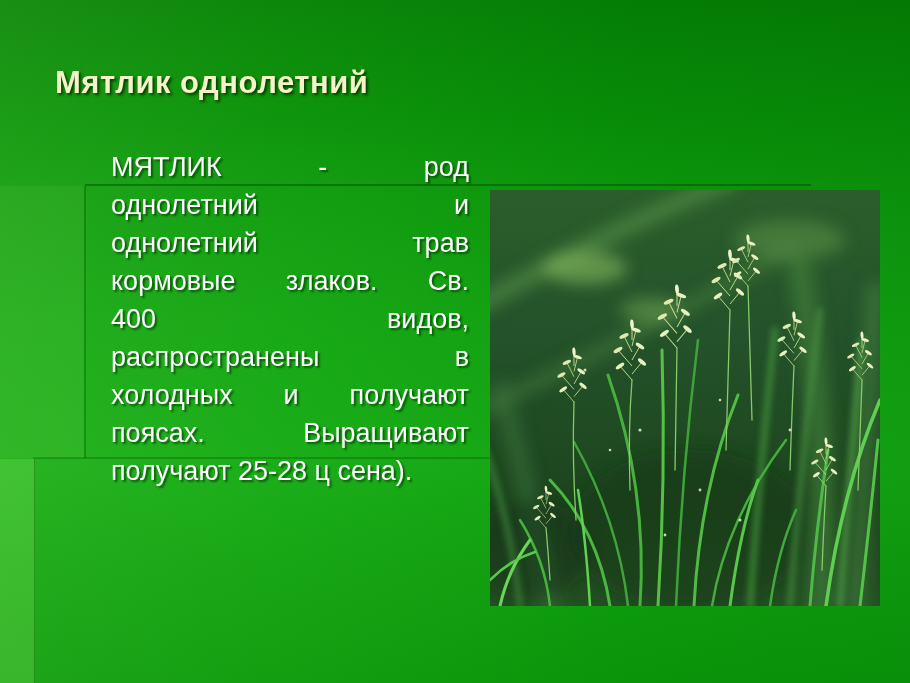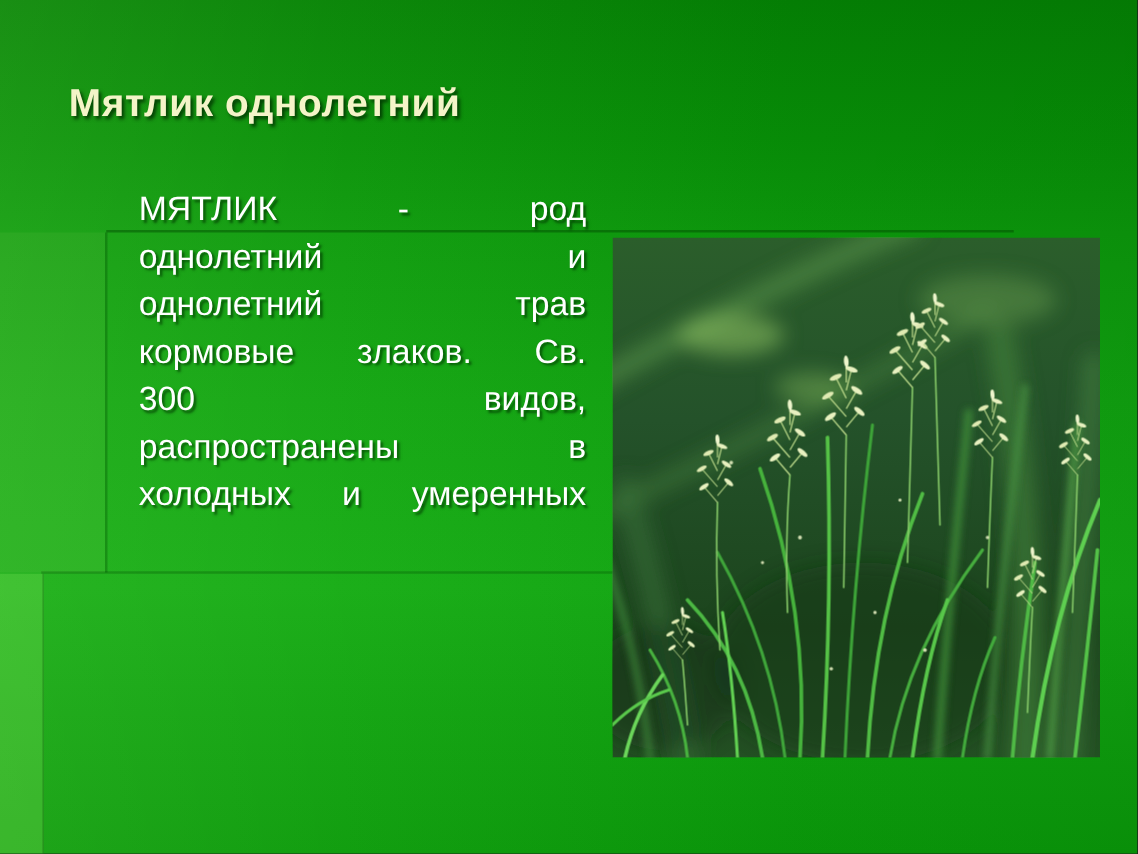--- a/index.html
+++ b/index.html
@@ -49,23 +49,25 @@
   <div class="seam panel-mid"></div>
   <div class="seam strip-left"></div>
 
   <h1 class="title">Мятлик однолетний</h1>
 
   <div class="body">
     <div class="line">МЯТЛИК - род</div>
     <div class="line">однолетний и</div>
     <div class="line">однолетний трав</div>
     <div class="line">кормовые злаков. Св.</div>
-    <div class="line">300 видов,</div>
+    <div class="line">400 видов,</div>
     <div class="line">распространены в</div>
-    <div class="line">холодных и умеренных</div>
+    <div class="line">холодных и получают</div>
+    <div class="line">поясах. Выращивают</div>
+    <div class="line last">получают 25-28 ц сена).</div>
   </div>
 
   <figure class="photo" title="Фотография: крупный план зелёной травы мятлика с тонкими стеблями и светлыми метёлками">
     <svg viewBox="0 0 390 416" preserveAspectRatio="none" xmlns="http://www.w3.org/2000/svg">
       <defs>
         <linearGradient id="pbg" x1="0" y1="0" x2="0" y2="1">
           <stop offset="0" stop-color="#2b5e2b"></stop>
           <stop offset="0.35" stop-color="#24522a"></stop>
           <stop offset="0.75" stop-color="#1c451d"></stop>
           <stop offset="1" stop-color="#235023"></stop>

